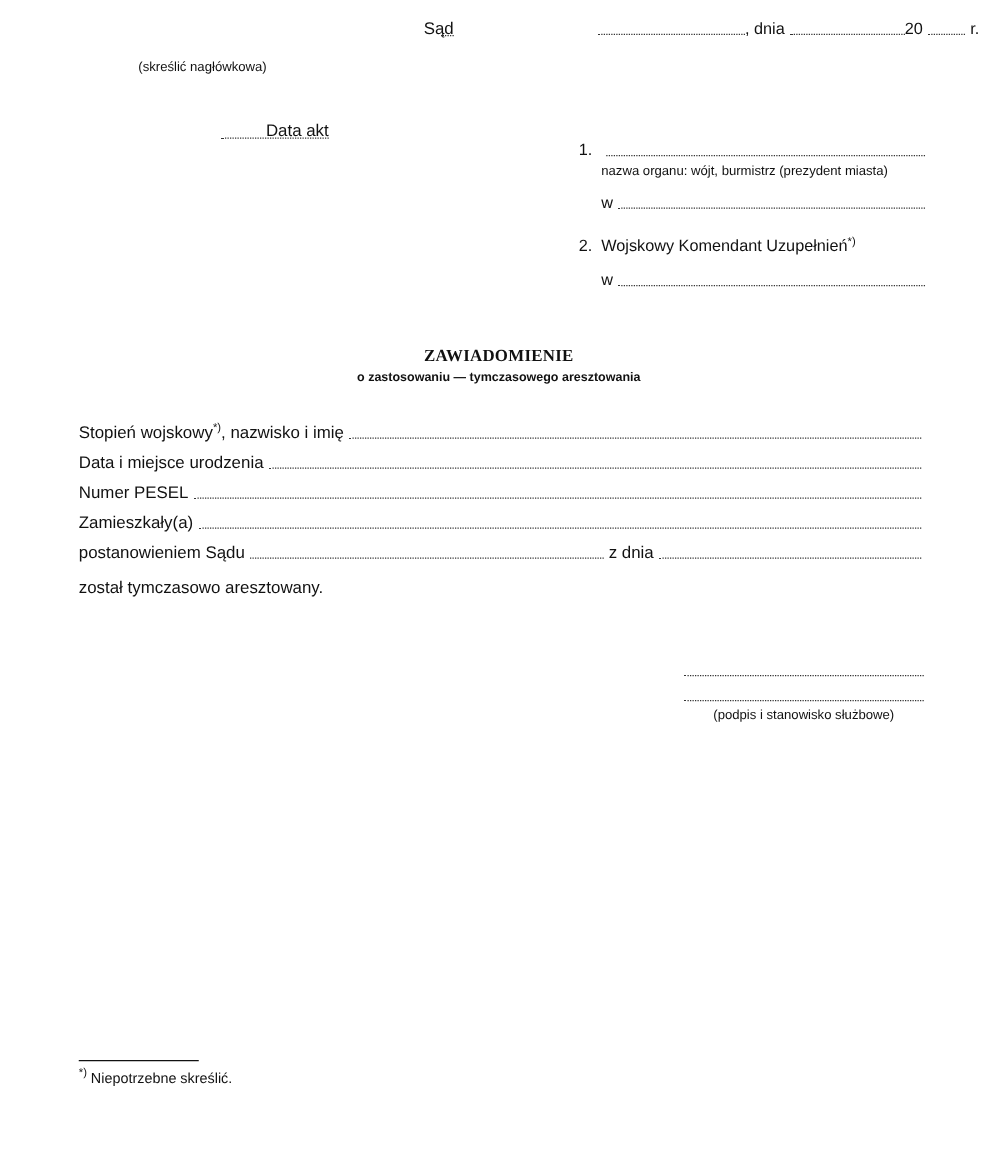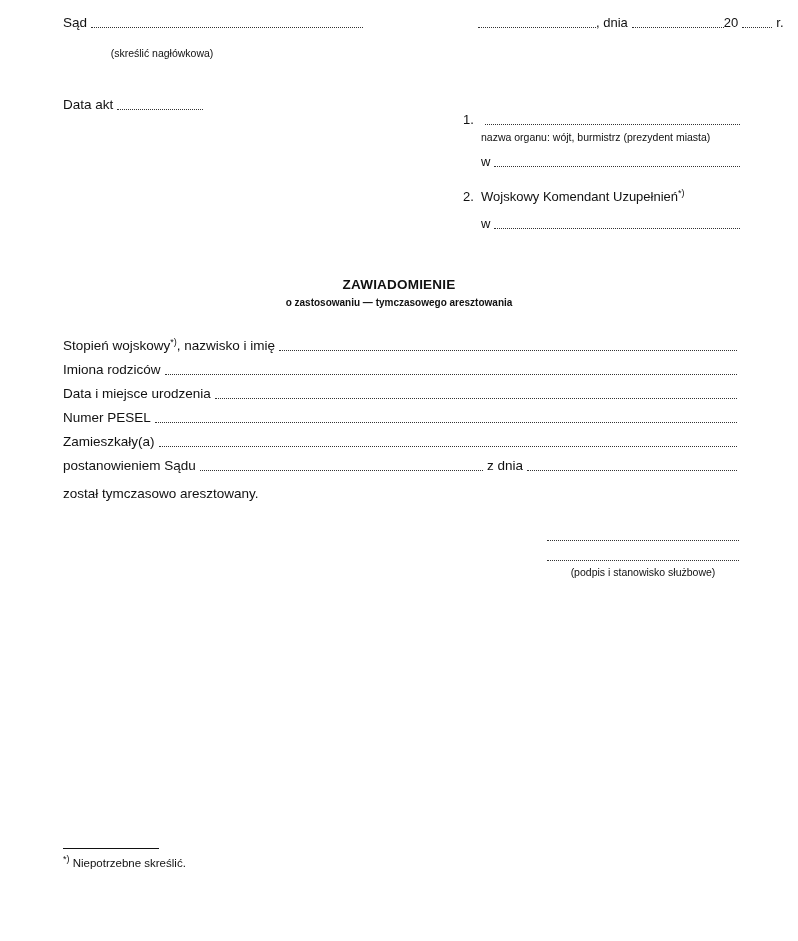--- a/index.html
+++ b/index.html
@@ -33,20 +33,21 @@
     min-width: 10px;
   }
   .dots.fixed {
     flex: 0 0 auto;
   }
 
   .row {
     display: flex;
     align-items: flex-end;
     width: 100%;
+    flex-direction: column;
   }
 
   
   .hdr-left {
     position: absolute;
     left: 63px;
     top: 14px;
     width: 300px;
   }
   .sad-line {
@@ -140,20 +141,21 @@
     left: 0;
     top: 276px;
     width: 798px;
     text-align: center;
   }
   .title-main {
     font-size: 13.5px;
     font-weight: bold;
     letter-spacing: 0.2px;
     line-height: 17px;
+    font-family: Liberation Serif, serif;
   }
   .title-sub {
     font-size: 10px;
     font-weight: bold;
     line-height: 17px;
     margin-top: 1px;
   }
 
   
   .body-fields {
@@ -275,24 +277,20 @@
     <div class="title-sub">o zastosowaniu — tymczasowego aresztowania</div>
   </div>
 
   <div class="body-fields">
 
     <div class="field-row">
       <span class="lbl"><span>Stopień wojskowy</span><span class="sup">*)</span><span>, nazwisko i imię</span></span>
       <span class="dots"></span>
     </div>
 
-    <div class="field-row">
-      <span class="lbl">Imiona rodziców</span>
-      <span class="dots"></span>
-    </div>
 
     <div class="field-row">
       <span class="lbl">Data i miejsce urodzenia</span>
       <span class="dots"></span>
     </div>
 
     <div class="field-row">
       <span class="lbl">Numer PESEL</span>
       <span class="dots"></span>
     </div>

